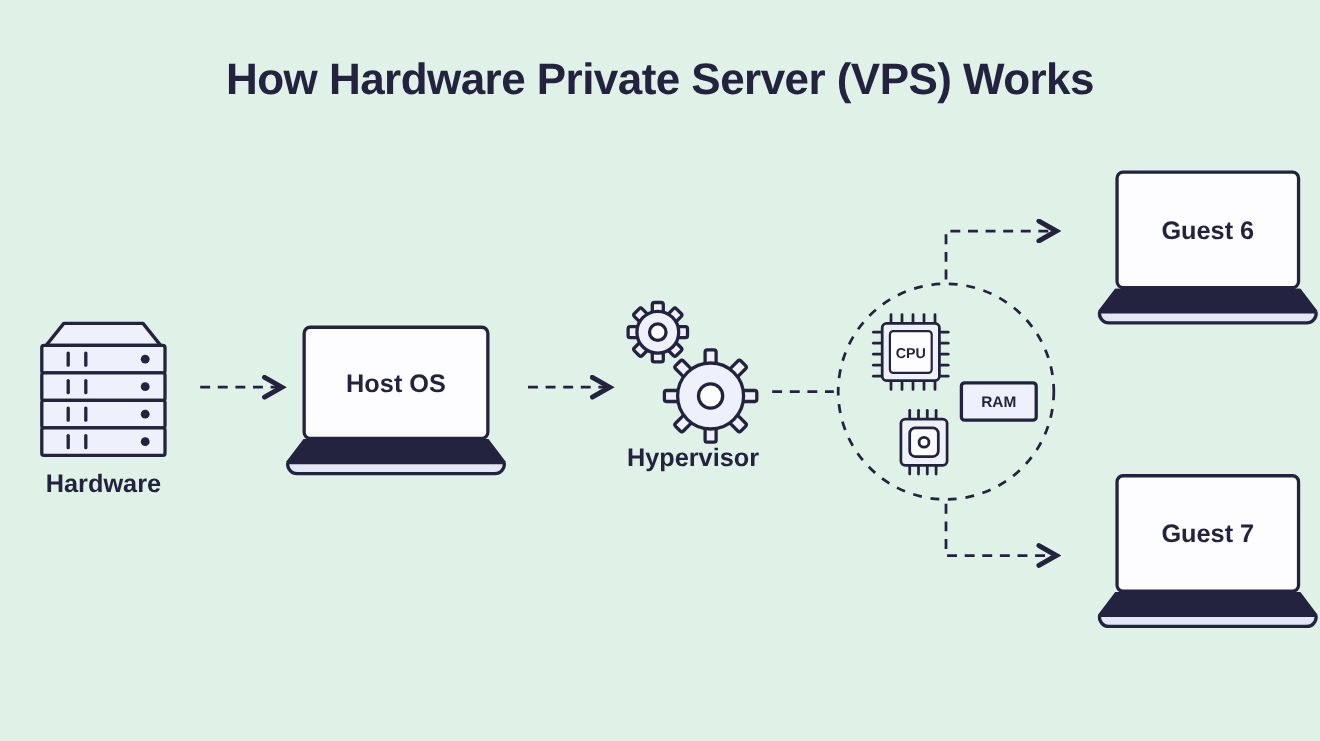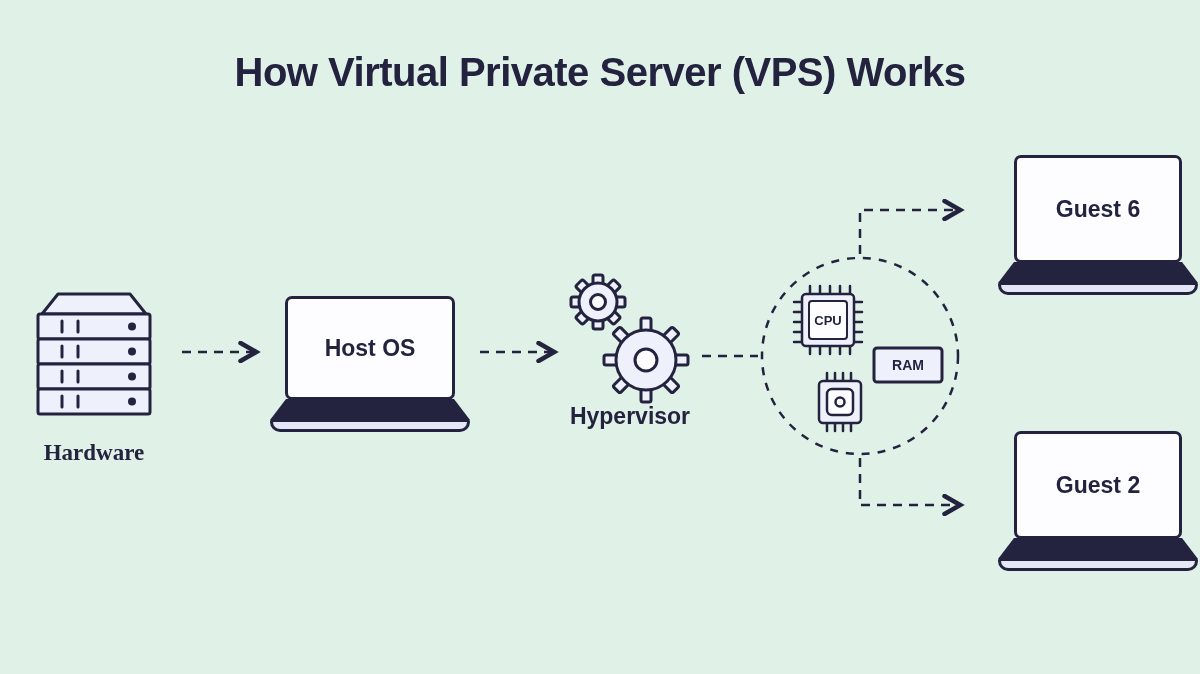--- a/index.html
+++ b/index.html
@@ -17,21 +17,21 @@
   .title{
     position:absolute;top:50px;left:0;width:100%;
     text-align:center;font-size:40px;font-weight:700;letter-spacing:-0.5px;
     color:var(--ink);margin:0;
   }
   .connectors{position:absolute;left:0;top:0;width:1200px;height:674px;pointer-events:none;}
   .node{position:absolute;display:flex;flex-direction:column;align-items:center;}
   .node-label{font-size:23px;font-weight:600;color:var(--ink);text-align:center;white-space:nowrap;}
   
   .hardware{left:14px;top:284px;width:160px;}
-  .hardware .node-label{margin-top:22px;font-family:Liberation Serif, serif;}
+  .hardware .node-label{margin-top:8px;}
   
   .hypervisor-gears{position:absolute;left:562px;top:272px;}
   .hypervisor-label{position:absolute;left:540px;top:403px;width:180px;}
   
   .laptop{position:absolute;width:200px;}
   .screen{
     margin:0 auto;background:var(--screen);
     border:3px solid var(--ink);border-radius:7px;
     display:flex;align-items:center;justify-content:center;
     font-size:23px;font-weight:600;color:var(--ink);
@@ -41,35 +41,35 @@
   .deck{
     position:absolute;top:0;left:50%;transform:translateX(-50%);
     width:200px;height:21px;background:var(--ink);
     clip-path:polygon(8% 0,92% 0,100% 100%,0 100%);
   }
   .basebar{
     position:absolute;bottom:0;left:0;width:100%;height:13px;
     background:var(--base);border:3px solid var(--ink);
     border-radius:3px 3px 10px 10px;box-sizing:border-box;
   }
-  .host-laptop{left:270px;top:296px;text-align:center;}
+  .host-laptop{left:260px;top:296px;text-align:center;}
   .host-laptop .screen{width:170px;height:104px;}
   .guest1-laptop{left:998px;top:155px;}
   .guest2-laptop{left:998px;top:431px;}
   .guest1-laptop .screen,.guest2-laptop .screen{width:168px;height:108px;}
   
   .resources{position:absolute;left:762px;top:258px;}
   svg text{font-family:"Liberation Sans", sans-serif;}
 </style>
 </head>
 <body>
 
 <div class="canvas">
 
-  <h1 class="title">How Virtual Private Server (VPS) Works</h1>
+  <h1 class="title">How Hardware Private Server (VPS) Works</h1>
 
   <svg class="connectors" viewBox="0 0 1200 674">
     <defs>
       <marker id="arrow" viewBox="0 0 10 10" refX="7" refY="5" markerWidth="9" markerHeight="9" orient="auto-start-reverse">
         <path d="M1,1 L8,5 L1,9" fill="none" stroke="#23233f" stroke-width="2" stroke-linecap="round"></path>
       </marker>
     </defs>
     <g fill="none" stroke="#23233f" stroke-width="2.5" stroke-dasharray="9 7">
       <path d="M182 352 H254" marker-end="url(#arrow)"></path>
       <path d="M480 352 H552" marker-end="url(#arrow)"></path>
@@ -206,21 +206,21 @@
       <span>Guest 6</span>
     </div>
     <div class="laptop-base">
       <div class="deck"></div>
       <div class="basebar"></div>
     </div>
   </div>
 
   <div class="laptop guest2-laptop">
     <div class="screen">
-      <span>Guest 2</span>
+      <span>Guest 7</span>
     </div>
     <div class="laptop-base">
       <div class="deck"></div>
       <div class="basebar"></div>
     </div>
   </div>
 
 </div>
 
 </body></html>

